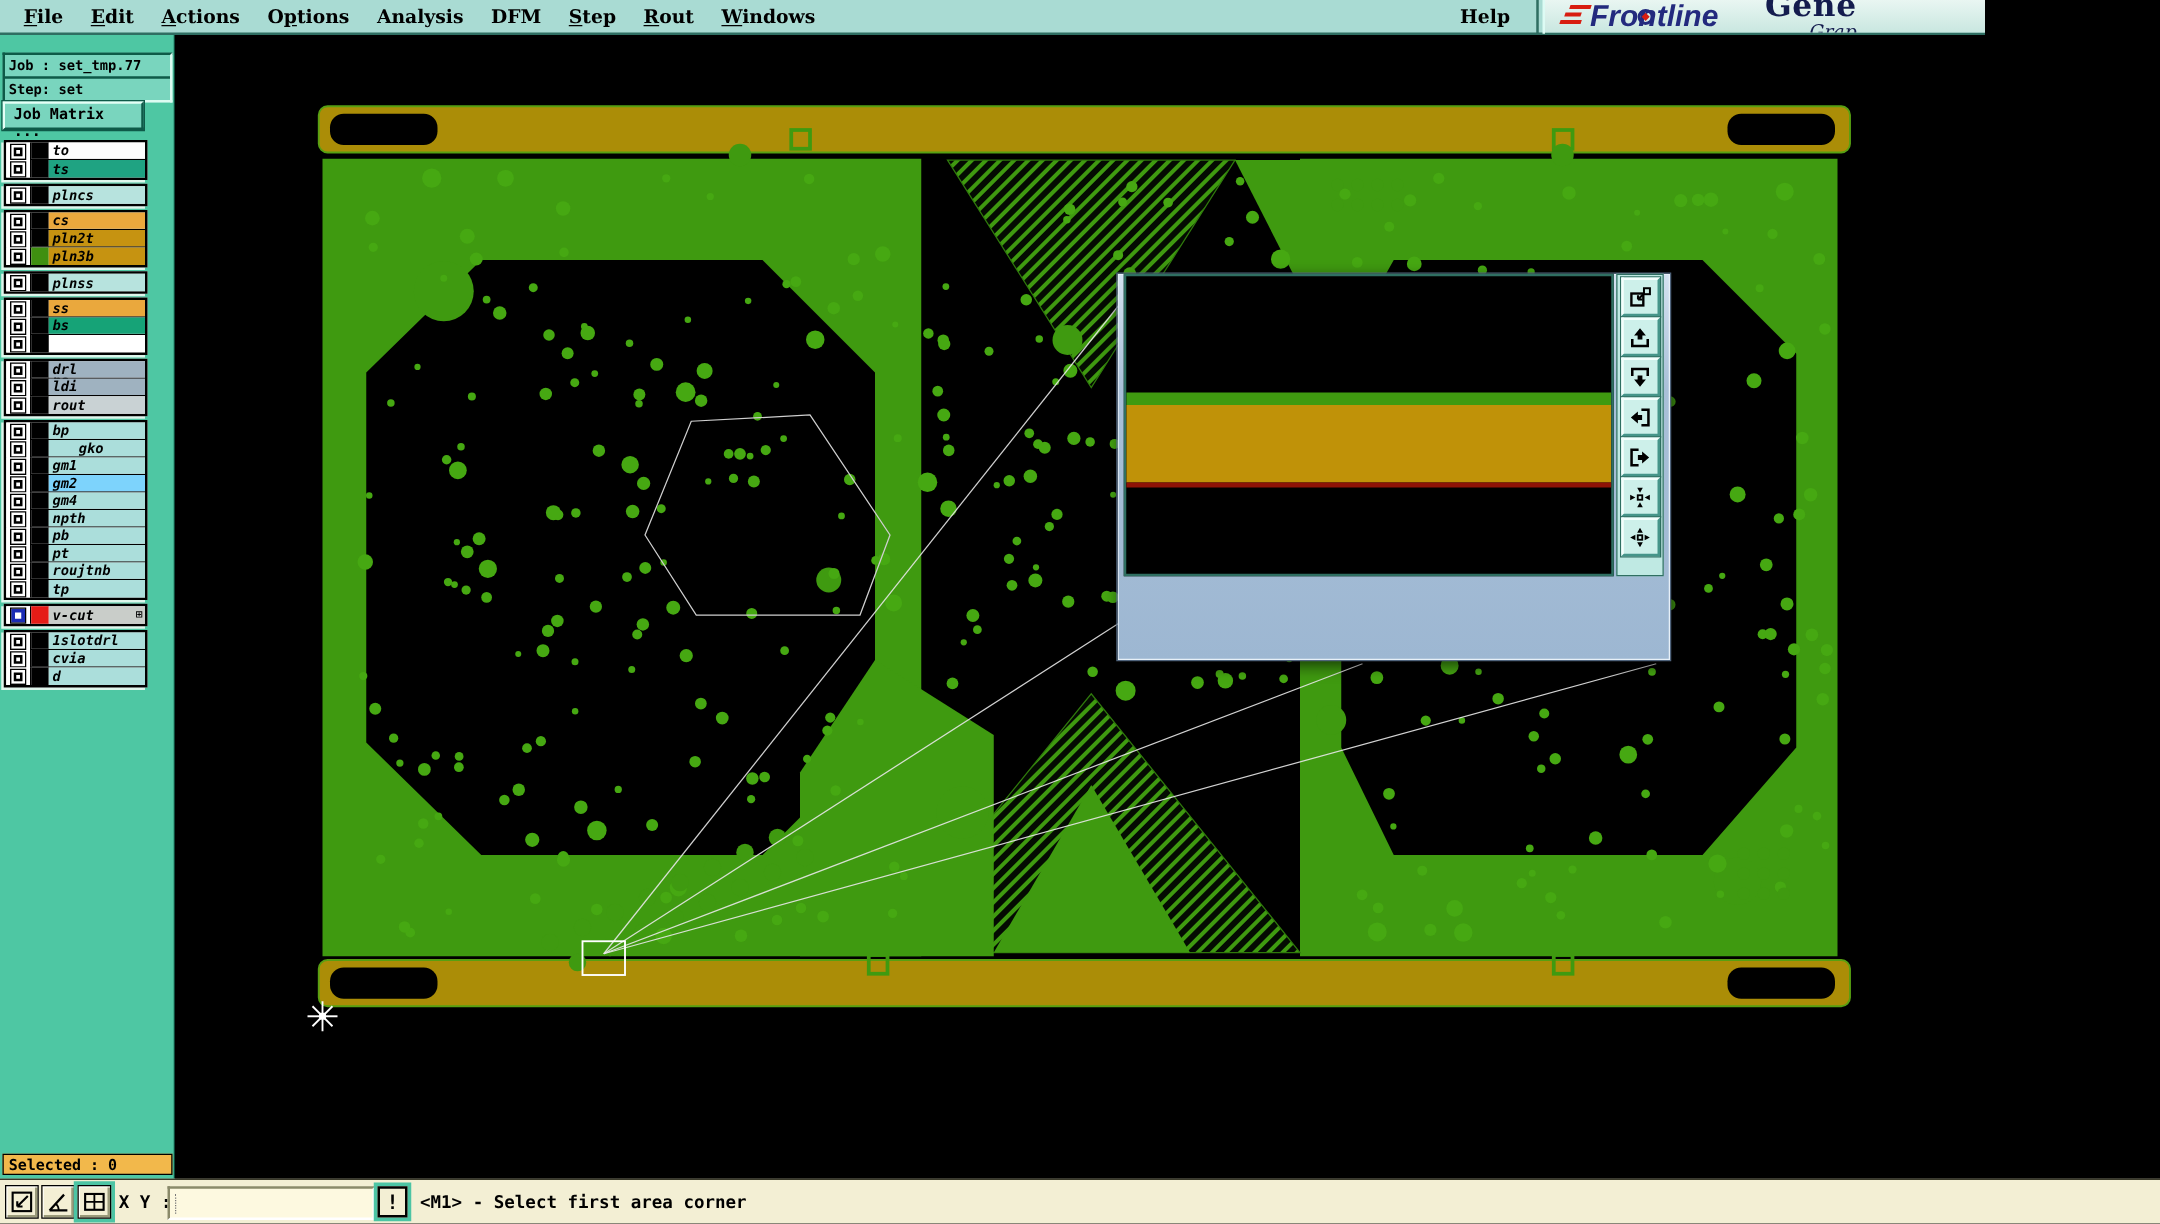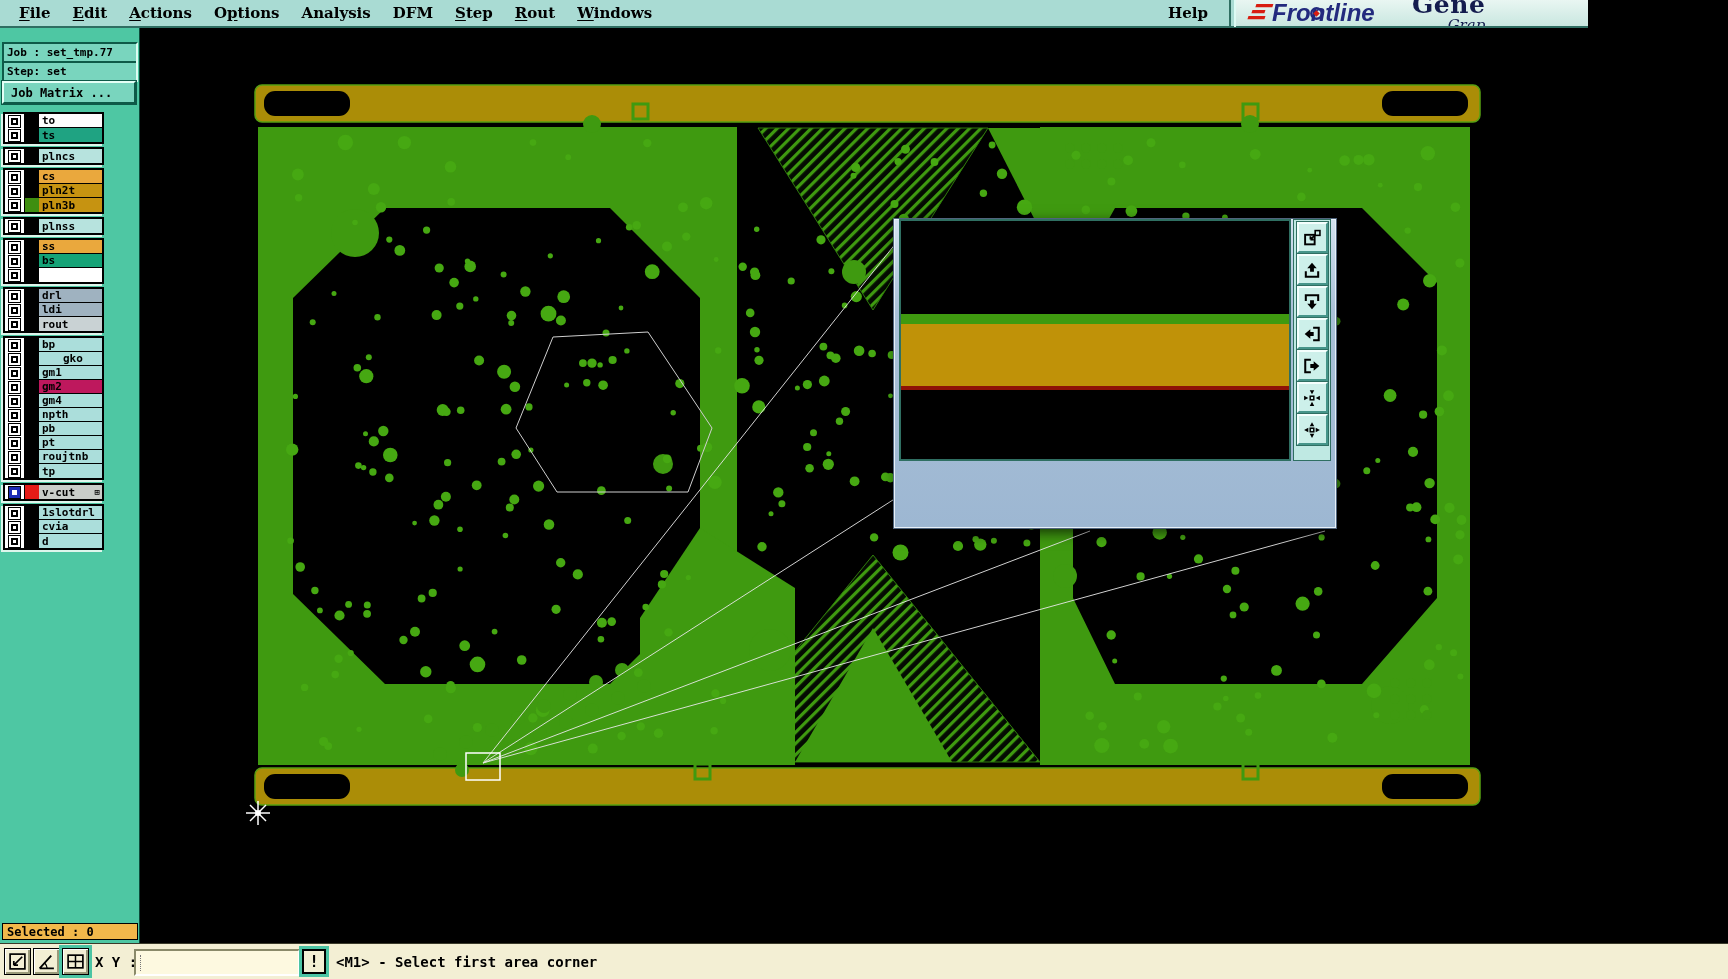--- a/index.html
+++ b/index.html
@@ -19,24 +19,24 @@
   .logo-caption{font-family:"DejaVu Serif",serif;color:#141c4e;line-height:1.05;margin-left:8px;white-space:nowrap;}
   .gene{font-size:25px;font-weight:bold;letter-spacing:.5px;}
   .grap{font-size:15px;font-style:italic;text-align:right;}
   
   #sidebar{position:absolute;left:0;top:28px;width:140px;height:915px;background:#4ec7a3;
            border-right:1px solid #0c4a3a;z-index:20;box-sizing:border-box;}
   .jobbox{position:absolute;left:2px;top:14px;width:132px;background:#79d5be;
           border:2px solid #0e5a48;border-right-color:#dcfcf2;border-bottom-color:#dcfcf2;}
   .jobrow{font-weight:bold;font-size:11px;color:#000;padding:2px 3px;white-space:nowrap;}
   .jobrow:first-child{border-bottom:2px solid #0e5a48;}
-  .jobmatrix{position:absolute;left:2px;top:53px;width:134px;height:23px;background:#79d5be;
+  .jobmatrix{position:absolute;left:2px;top:53px;width:113px;height:23px;background:#79d5be;
              border:2px solid;border-color:#e4fff6 #0e5a48 #0e5a48 #e4fff6;outline:1px solid #0e5a48;
              font-family:"DejaVu Sans Mono",monospace;font-weight:bold;font-size:12px;text-align:left;padding-left:7px;cursor:default;}
-  #layers{position:absolute;left:3px;top:84px;width:101px;}
+  #layers{position:absolute;left:3px;top:84px;width:115px;font-style:italic;}
   .lgroup{border:2px solid #000;background:#fff;margin-bottom:3px;box-shadow:-2px 2px 0 #def6ec;}
   .lrow{display:flex;align-items:stretch;height:14px;}
   .cbcell{width:19px;display:flex;align-items:center;justify-content:center;background:#fff;}
   .cb{width:11px;height:11px;background:#fff;border:1px solid #000;
       box-shadow:inset 0 0 0 2px #fff, inset 0 0 0 4px #000;}
   .cb.blue{box-shadow:inset 0 0 0 3px #1b2cb5;}
   .rwrap{flex:1;display:flex;border-left:1px solid #000;}
   .lrow:not(:last-child) .rwrap{border-bottom:1px solid #000;}
   .chip{width:14px;background:#000;}
   .lbl{flex:1;display:flex;align-items:center;font-weight:bold;font-size:11px;color:#000;
@@ -284,21 +284,21 @@
             <div class="chip" style="background: rgb(0, 0, 0);"></div>
             <div class="lbl" style="background: rgb(171, 222, 219);">gm1</div>
           </div>
         </div>
         <div class="lrow">
           <div class="cbcell">
             <div class="cb"></div>
           </div>
           <div class="rwrap">
             <div class="chip" style="background: rgb(0, 0, 0);"></div>
-            <div class="lbl" style="background: #be185d;">gm2</div>
+            <div class="lbl" style="background: #7dd3fc;">gm2</div>
           </div>
         </div>
         <div class="lrow">
           <div class="cbcell">
             <div class="cb"></div>
           </div>
           <div class="rwrap">
             <div class="chip" style="background: rgb(0, 0, 0);"></div>
             <div class="lbl" style="background: rgb(171, 222, 219);">gm4</div>
           </div>

